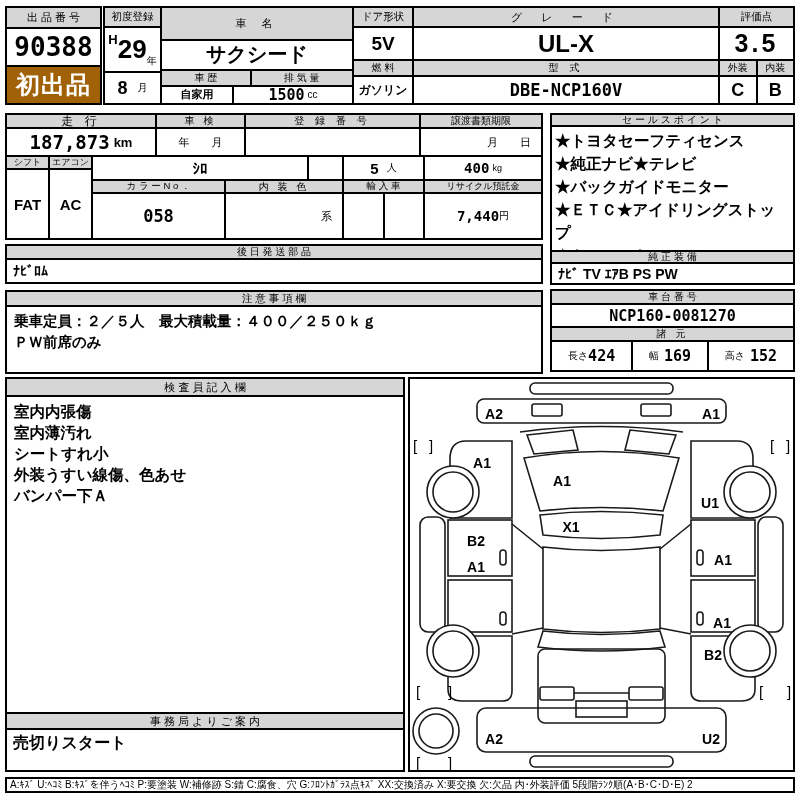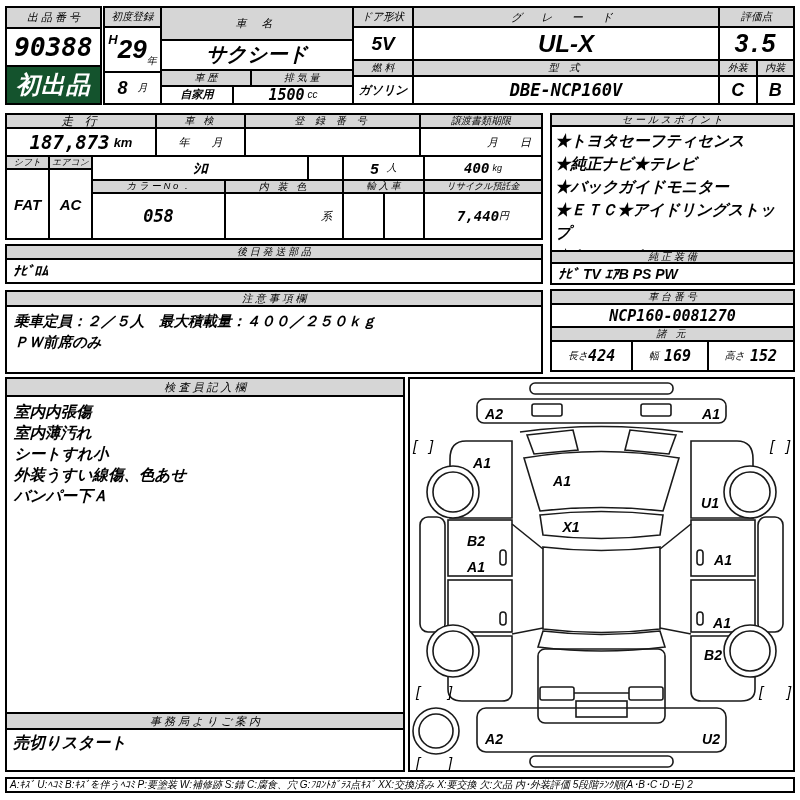--- a/index.html
+++ b/index.html
@@ -1,20 +1,20 @@
 <!DOCTYPE html>
 <html><head>
 <meta charset="utf-8">
 <style>
   * { box-sizing: border-box; margin: 0; padding: 0; }
   html,body { background:#fff; }
   body { font-family: "Liberation Sans", sans-serif; color:#000; }
   .sheet { position:relative; width:800px; height:800px; background:#fff; overflow:hidden; }
   .abs { position:absolute; }
-  .box { border:2px solid #000; background:#fff;font-style:italic; }
+  .box { border:2px solid #000; background:#fff; }
   .hdr { background:#d6d6d6; display:flex; align-items:center; justify-content:center;
          font-size:11px; border-bottom:2px solid #000; white-space:nowrap; overflow:hidden; }
   .cell { display:flex; align-items:center; justify-content:center; white-space:nowrap; overflow:hidden; }
   .col { display:flex; flex-direction:column; }
   .row { display:flex; }
   .br { border-right:2px solid #000; }
   .bb { border-bottom:2px solid #000; }
   .bt { border-top:2px solid #000; }
   .bold { font-weight:bold; }
   .mono { font-family:"DejaVu Sans Mono", monospace; }
@@ -26,21 +26,21 @@
   svg text { font-family:"Liberation Sans", sans-serif; }
 </style>
 </head>
 <body>
 
 <div class="sheet">
 
   <div class="abs box col" style="left:5px;top:6px;width:97px;height:99px">
     <div class="hdr" style="height:21px">出 品 番 号</div>
     <div class="cell bb mono bold" style="height:38px;font-size:26px">90388</div>
-    <div class="cell grow bold" style="background:#14532d;color:#fff;font-size:24px;letter-spacing:1px">初出品</div>
+    <div class="cell grow bold" style="background:#a16207;color:#fff;font-size:24px;letter-spacing:1px">初出品</div>
   </div>
 
   <div class="abs box row" style="left:103px;top:6px;width:692px;height:99px">
     <div class="col br" style="width:57px">
       <div class="hdr" style="height:20px;font-size:10.5px">初度登録</div>
       <div class="cell bb" style="height:45px">
         <span style="font-size:13px;font-weight:bold;align-self:flex-start;margin-top:4px">H</span>
         <span class="bold" style="font-size:26px">29</span>
         <span class="unit" style="align-self:flex-end;margin-bottom:3px">年</span>
       </div>

